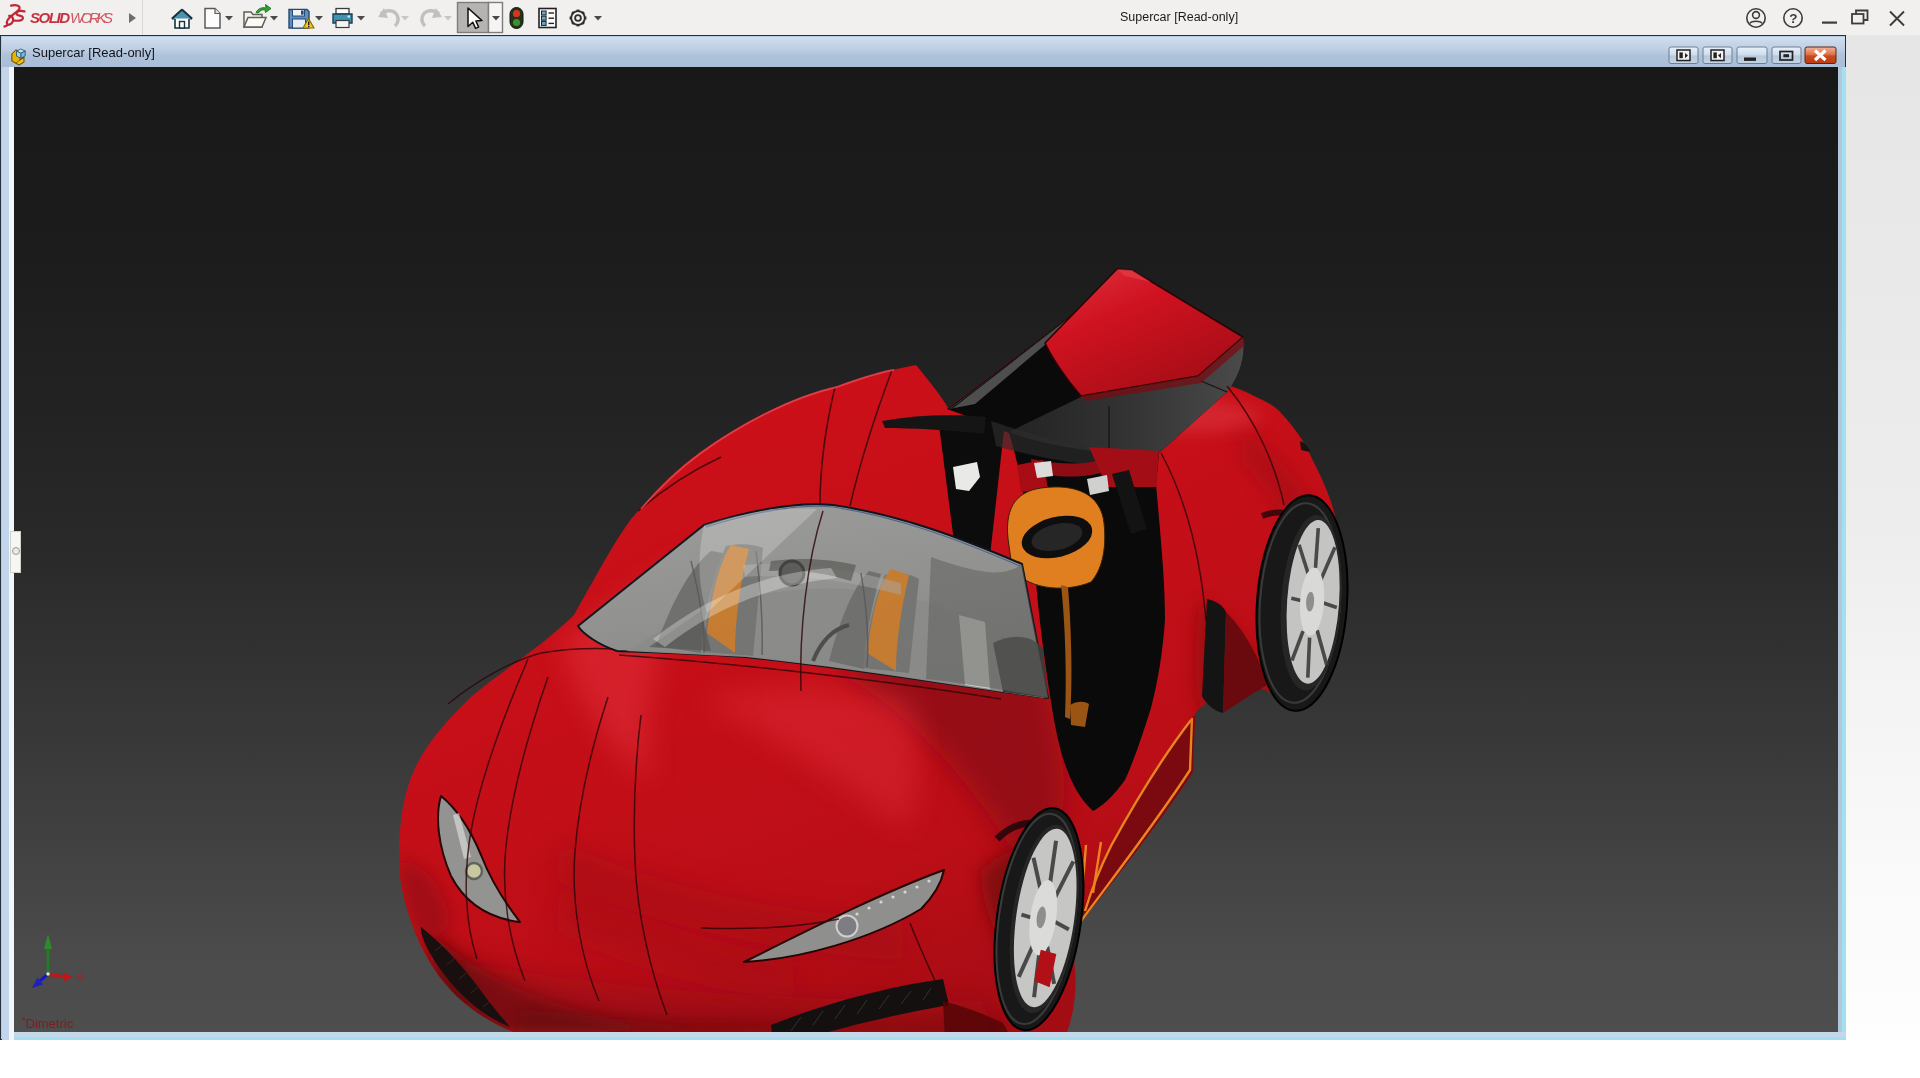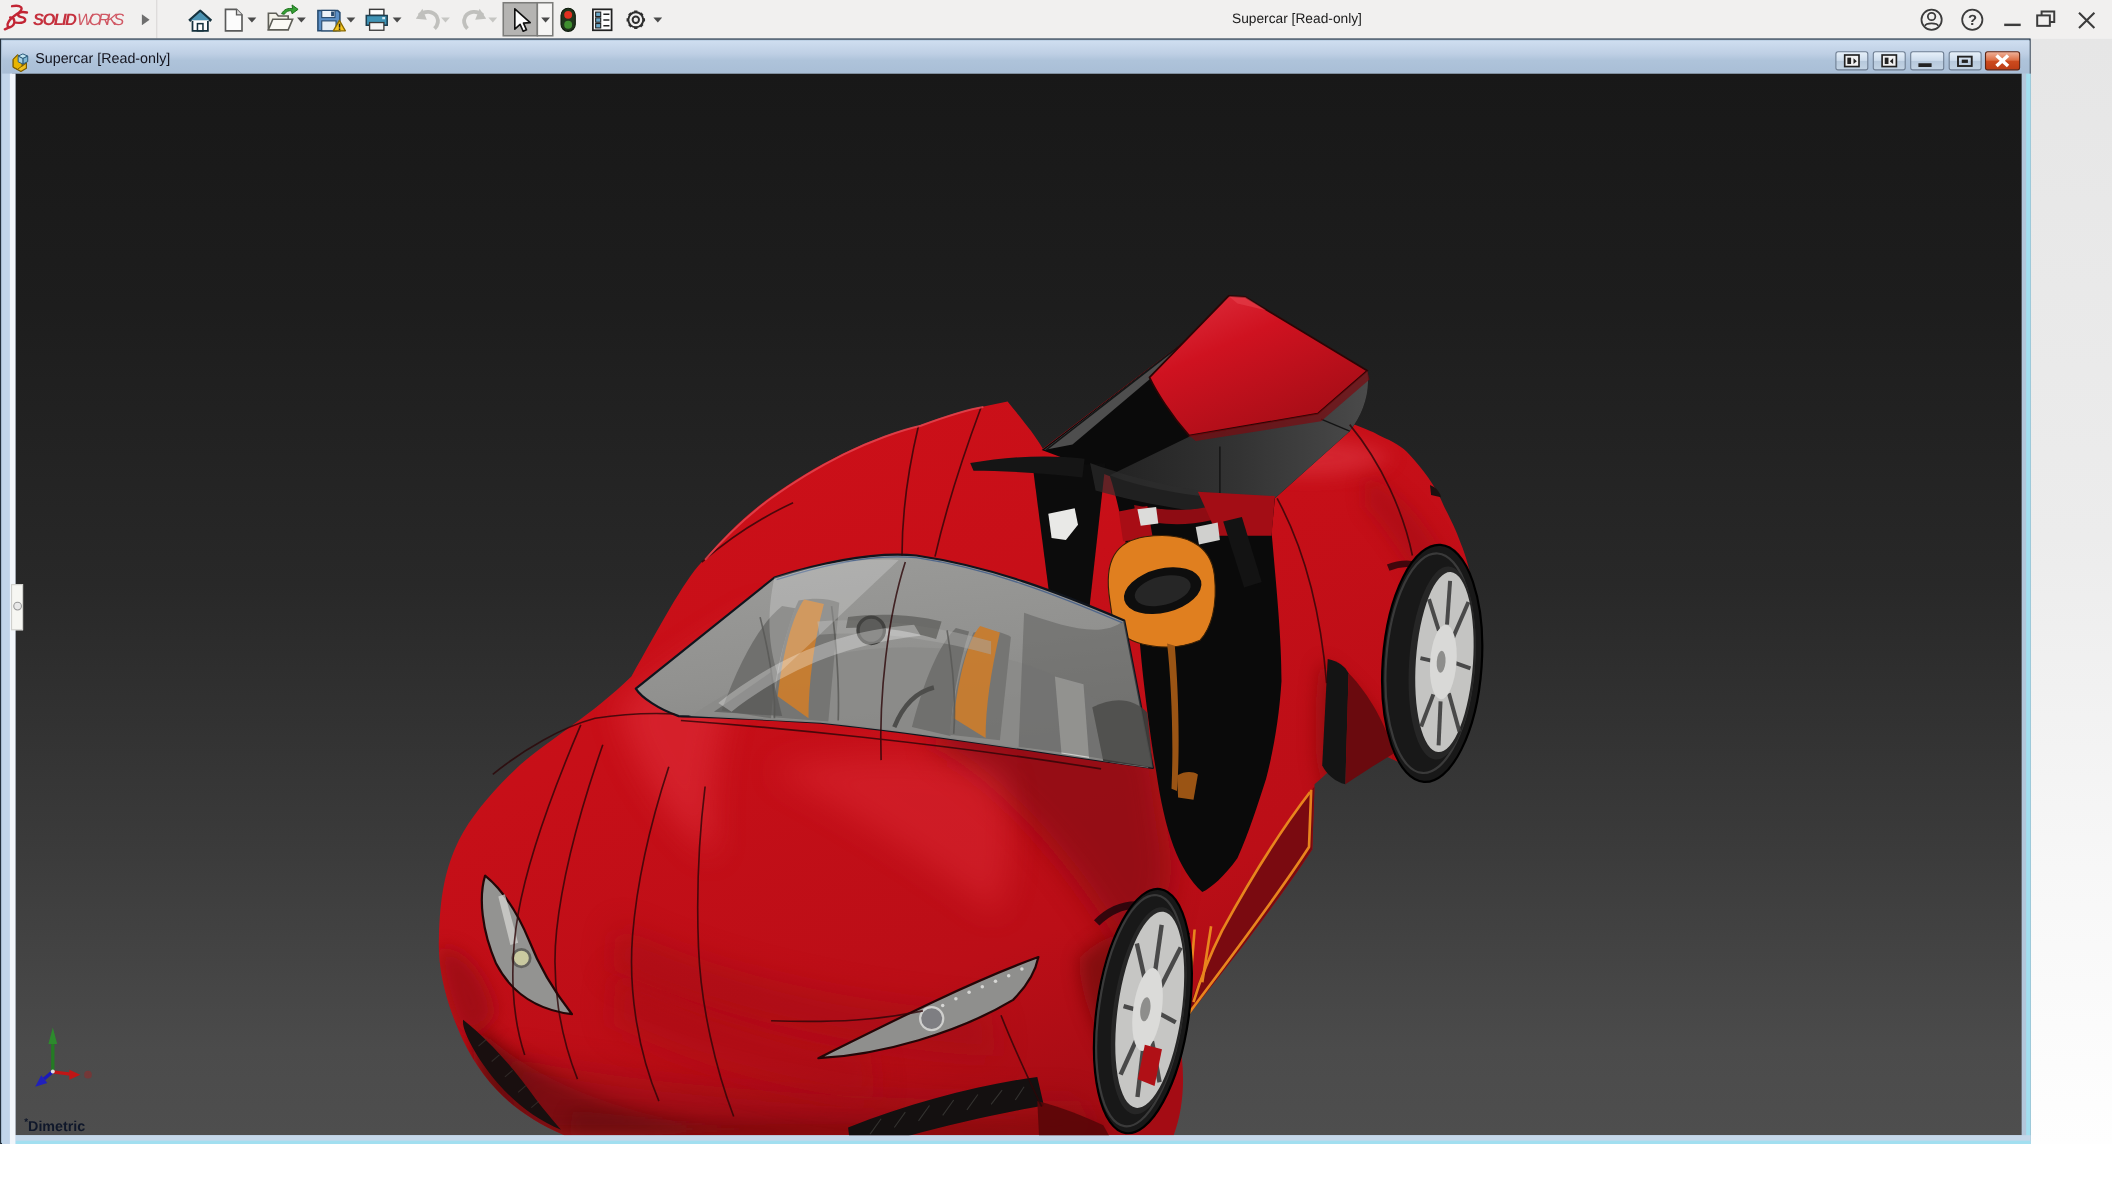--- a/index.html
+++ b/index.html
@@ -17,21 +17,21 @@
   #doctitle .txt{position:absolute;left:30px;top:8px;font-size:13px;color:#14141e;}
   #viewport{position:absolute;left:10px;top:31px;width:1827px;height:965px;
     background:linear-gradient(180deg,#181818 0%,#1d1d1d 22%,#282828 48%,#3a3a3a 72%,#4b4b4b 92%,#4e4e4e 100%);}
   #frame-left{position:absolute;left:1px;top:31px;width:12px;height:973px;background:#c2d5ea;z-index:5;}
   #frame-left .inner{position:absolute;left:7px;top:0;width:5px;height:100%;background:#f2f6fb;}
   #frame-right{position:absolute;left:1837px;top:31px;width:8px;height:973px;background:#b3c7db;}
   #frame-right .cy{position:absolute;left:4px;top:0;width:4px;height:100%;background:#a2dff0;}
   #frame-bot{position:absolute;left:1px;top:996px;width:1844px;height:8px;background:#c5d8ea;}
   #frame-bot .cy{position:absolute;left:0;top:5px;width:100%;height:3px;background:#a2dff0;}
   #belowwin{position:absolute;left:0;top:1040px;width:1920px;height:38px;background:#ffffff;}
-  .dimetric{position:absolute;left:21px;top:979px;font-size:13px;font-weight:bold;color:#0f172a;}
+  .dimetric{position:absolute;left:21px;top:979px;font-size:13px;font-weight:normal;color:#7f1d1d;}
   .dimetric sup{font-size:9px;}
   #splitter{position:absolute;left:9px;top:495px;z-index:6;width:9px;height:40px;background:#f6f6f2;border:1px solid #d0d0cc;}
   #splitter .dot{position:absolute;left:1px;top:15px;width:6px;height:6px;border-radius:50%;border:1px solid #9a9a9a;background:#e8e8e8;}
 </style>
 </head>
 <body>
 <div id="appbar">
   <div id="apptitle">Supercar [Read-only]</div>
   <svg id="toolbar" width="1920" height="35" style="position:absolute;left:0;top:0">
     <defs>

